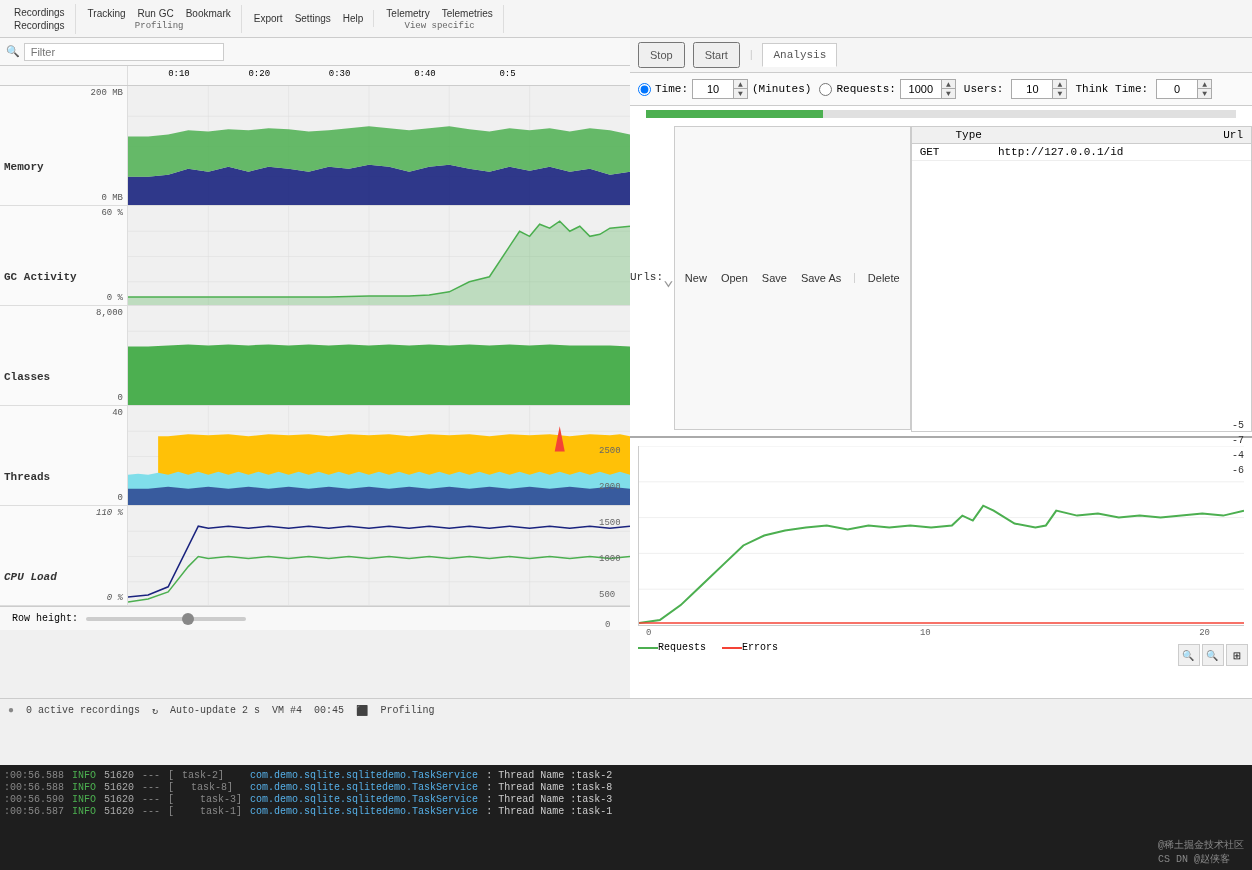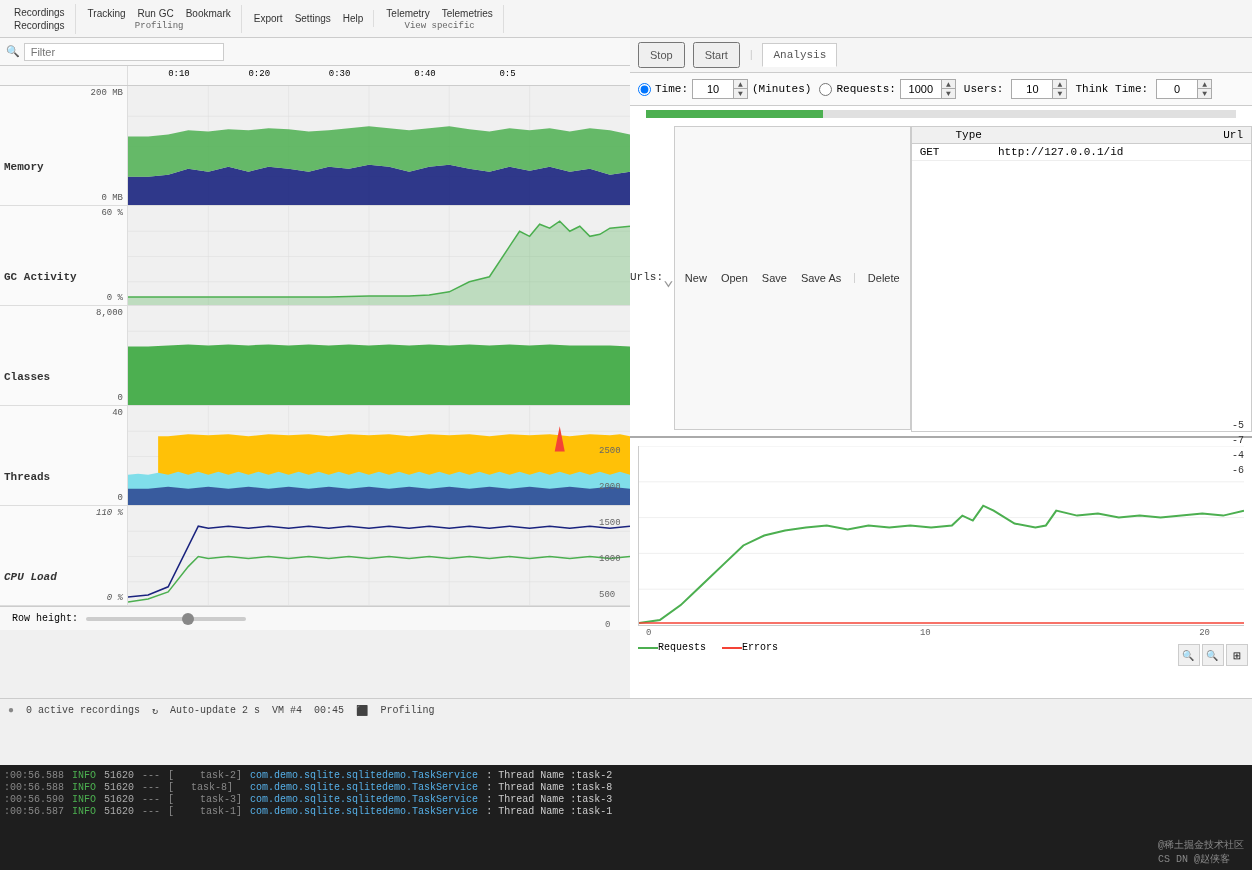--- a/index.html
+++ b/index.html
@@ -658,21 +658,21 @@
   <span>Profiling</span>
 </div>
 
 <div class="console-area">
   <div class="console-line">
     <span class="console-time">:00:56.588</span>
     <span class="console-info">INFO</span>
     <span class="console-pid">51620</span>
     <span class="console-dash">---</span>
     <span class="console-task">[</span>
-    <span class="console-task" style="text-align:right;display:inline-block;width:60px;">task-2]</span>
+    <span class="console-task" style="text-align:left;display:inline-block;width:60px;">task-2]</span>
     <span class="console-service">com.demo.sqlite.sqlitedemo.TaskService</span>
     <span class="console-thread">: Thread Name :task-2</span>
   </div>
   <div class="console-line">
     <span class="console-time">:00:56.588</span>
     <span class="console-info">INFO</span>
     <span class="console-pid">51620</span>
     <span class="console-dash">---</span>
     <span class="console-task">[</span>
     <span class="console-task" style="text-align:center;display:inline-block;width:60px;">task-8]</span>

